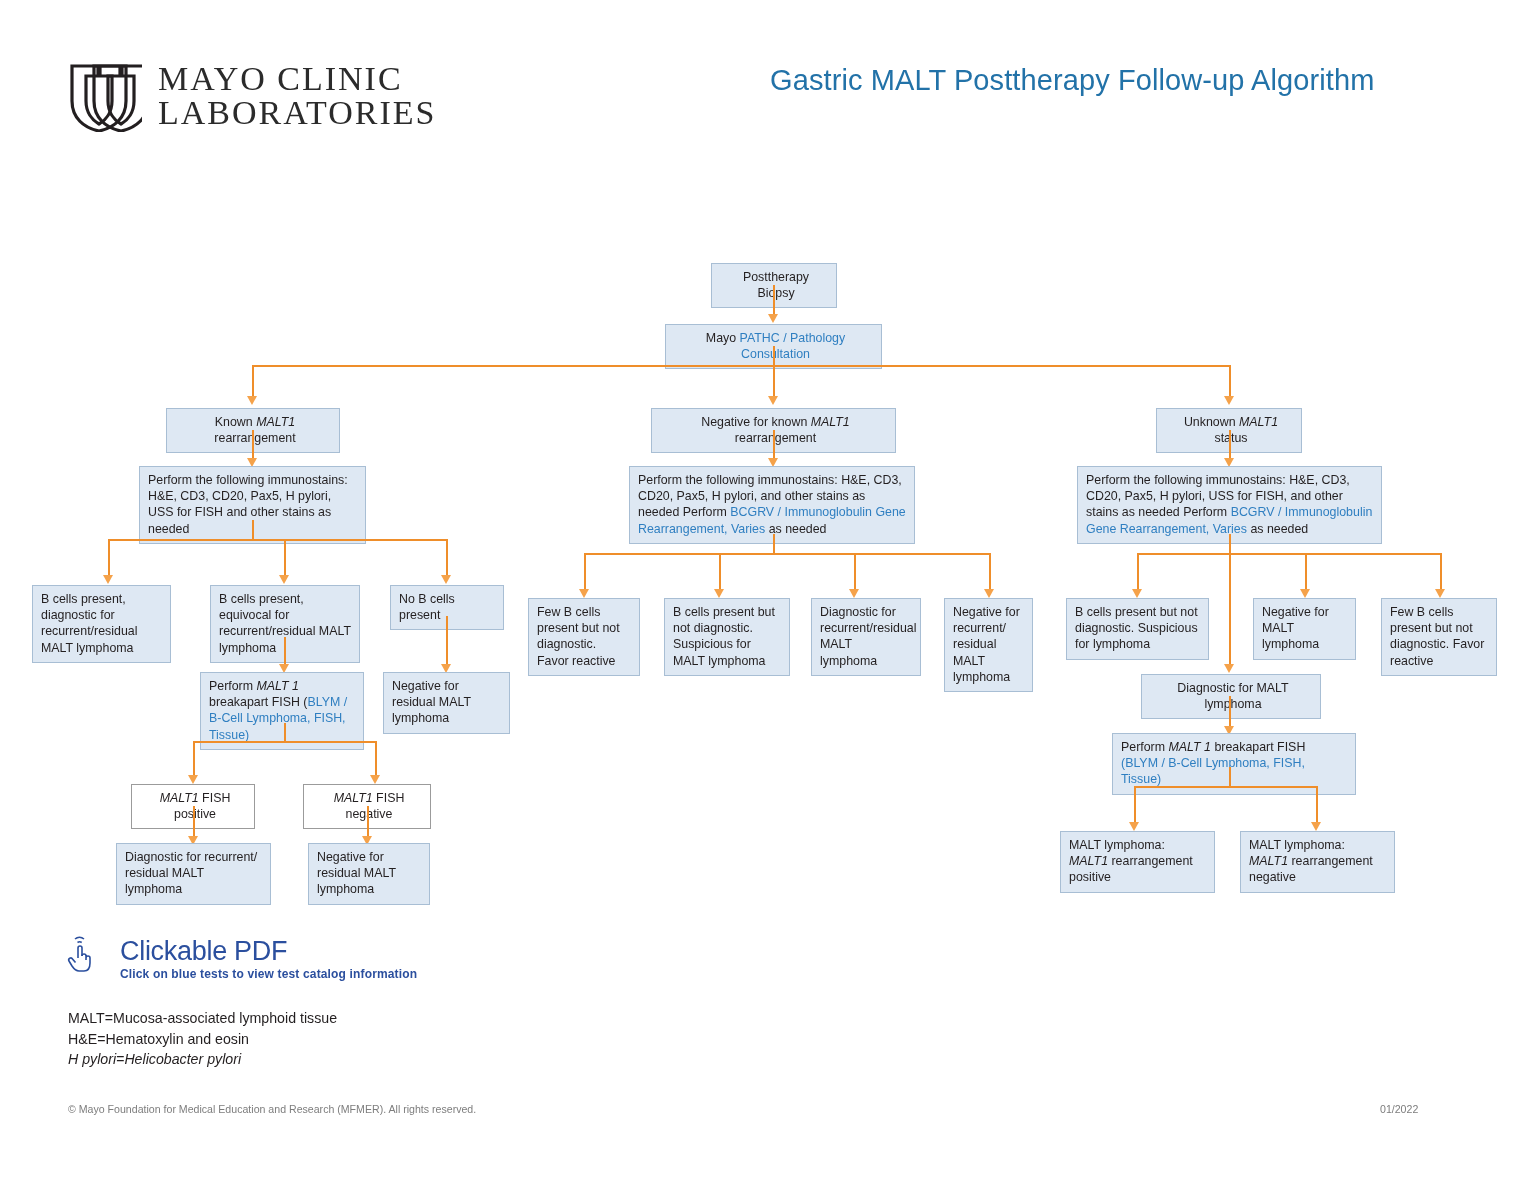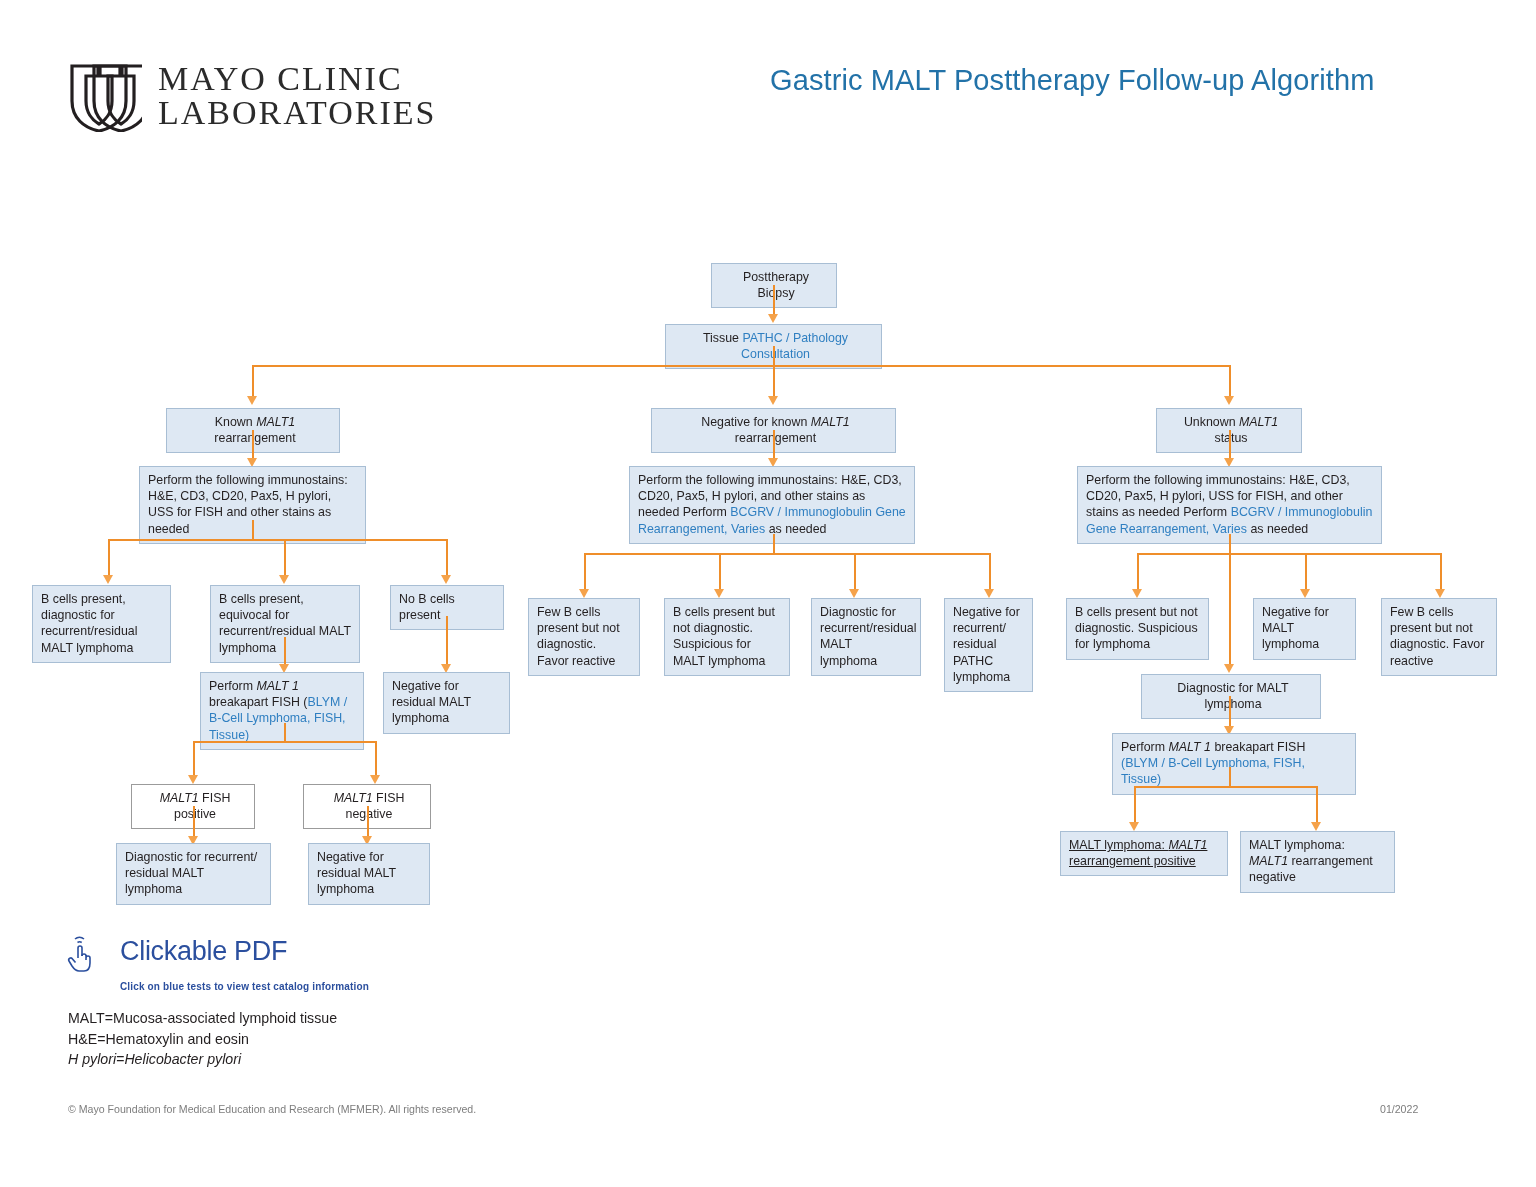--- a/index.html
+++ b/index.html
@@ -48,21 +48,21 @@
     position:absolute;width:0;height:0;
     border-left:5.5px solid transparent;
     border-right:5.5px solid transparent;
     border-top:9px solid #f5a24a;
   }
   
   #clickable{position:absolute;left:66px;top:936px;display:flex;align-items:flex-start;gap:24px;}
   #clickable .hand{width:30px;height:38px;}
   #clickable .txtwrap{display:flex;flex-direction:column;}
   #clickable .big{font-size:27px;color:#2b4f9e;font-weight:400;line-height:30px;letter-spacing:-.3px;}
-  #clickable .small{font-size:10px;color:#2b4f9e;font-weight:bold;letter-spacing:.15px;margin-top:15px;}
+  #clickable .small{font-size:12px;color:#2b4f9e;font-weight:bold;letter-spacing:.15px;margin-top:1px;}
   
   #legend{position:absolute;left:68px;top:1008px;font-size:14.2px;line-height:20.5px;color:#231f20;}
   #legend .ital{font-style:italic;}
   
   #copyright{position:absolute;left:68px;top:1103px;font-size:10.6px;color:#7d7d7d;}
   #docdate{position:absolute;left:1380px;top:1103px;font-size:10.6px;color:#7d7d7d;}
 </style>
 </head>
 <body>
 
@@ -85,21 +85,21 @@
 
   <div id="page-title">Gastric MALT Posttherapy Follow-up Algorithm</div>
 
   <div class="node center" style="left:711px;top:263px;width:126px;">
     <span>Posttherapy Biopsy</span>
   </div>
   <div class="vline" style="left:773px;top:285px;height:33px;"></div>
   <div class="arrow" style="left:768px;top:314px;"></div>
 
   <div class="node center" style="left:665px;top:324px;width:217px;">
-    <span>Tissue </span><span class="lnk">PATHC / Pathology Consultation</span>
+    <span>Mayo </span><span class="lnk">PATHC / Pathology Consultation</span>
   </div>
 
   <div class="vline" style="left:773px;top:346px;height:20px;"></div>
   <div class="hline" style="left:252px;top:365px;width:978px;"></div>
   <div class="vline" style="left:252px;top:365px;height:33px;"></div>
   <div class="vline" style="left:773px;top:365px;height:33px;"></div>
   <div class="vline" style="left:1229px;top:365px;height:33px;"></div>
   <div class="arrow" style="left:247px;top:396px;"></div>
   <div class="arrow" style="left:768px;top:396px;"></div>
   <div class="arrow" style="left:1224px;top:396px;"></div>
@@ -195,21 +195,21 @@
   <div class="node" style="left:528px;top:598px;width:112px;">
     <span>Few B cells present but not diagnostic. Favor reactive</span>
   </div>
   <div class="node" style="left:664px;top:598px;width:126px;">
     <span>B cells present but not diagnostic. Suspicious for MALT lymphoma</span>
   </div>
   <div class="node" style="left:811px;top:598px;width:110px;">
     <span>Diagnostic for recurrent/residual MALT lymphoma</span>
   </div>
   <div class="node" style="left:944px;top:598px;width:89px;">
-    <span>Negative for recurrent/ residual PATHC lymphoma</span>
+    <span>Negative for recurrent/ residual MALT lymphoma</span>
   </div>
 
   <div class="node center" style="left:1156px;top:408px;width:146px;">
     <span>Unknown </span><span class="it">MALT1</span><span> status</span>
   </div>
   <div class="vline" style="left:1229px;top:430px;height:33px;"></div>
   <div class="arrow" style="left:1224px;top:458px;"></div>
 
   <div class="node" style="left:1077px;top:466px;width:305px;">
     <span>Perform the following immunostains: H&amp;E, CD3, CD20, Pax5, H pylori, USS for FISH, and other stains as needed Perform </span><span class="lnk">BCGRV / Immunoglobulin Gene Rearrangement, Varies</span><span> as needed</span>
@@ -248,21 +248,21 @@
     <span>Perform </span><span class="it">MALT 1</span><span> breakapart FISH</span><br><span class="lnk">(BLYM / B-Cell Lymphoma, FISH, Tissue)</span>
   </div>
 
   <div class="vline" style="left:1229px;top:767px;height:20px;"></div>
   <div class="hline" style="left:1134px;top:786px;width:182px;"></div>
   <div class="vline" style="left:1134px;top:786px;height:38px;"></div>
   <div class="vline" style="left:1316px;top:786px;height:38px;"></div>
   <div class="arrow" style="left:1129px;top:822px;"></div>
   <div class="arrow" style="left:1311px;top:822px;"></div>
 
-  <div class="node" style="left:1060px;top:831px;width:168px;text-decoration:underline;">
+  <div class="node" style="left:1060px;top:831px;width:155px;">
     <span>MALT lymphoma: </span><span class="it">MALT1</span><span> rearrangement positive</span>
   </div>
   <div class="node" style="left:1240px;top:831px;width:155px;">
     <span>MALT lymphoma: </span><span class="it">MALT1</span><span> rearrangement negative</span>
   </div>
 
   <div id="clickable">
     <svg class="hand" viewBox="0 0 30 38">
       <g stroke="#2b4f9e" stroke-width="1.6" fill="none">
         <path d="M9 3 a7 7 0 0 1 9 0"></path>

